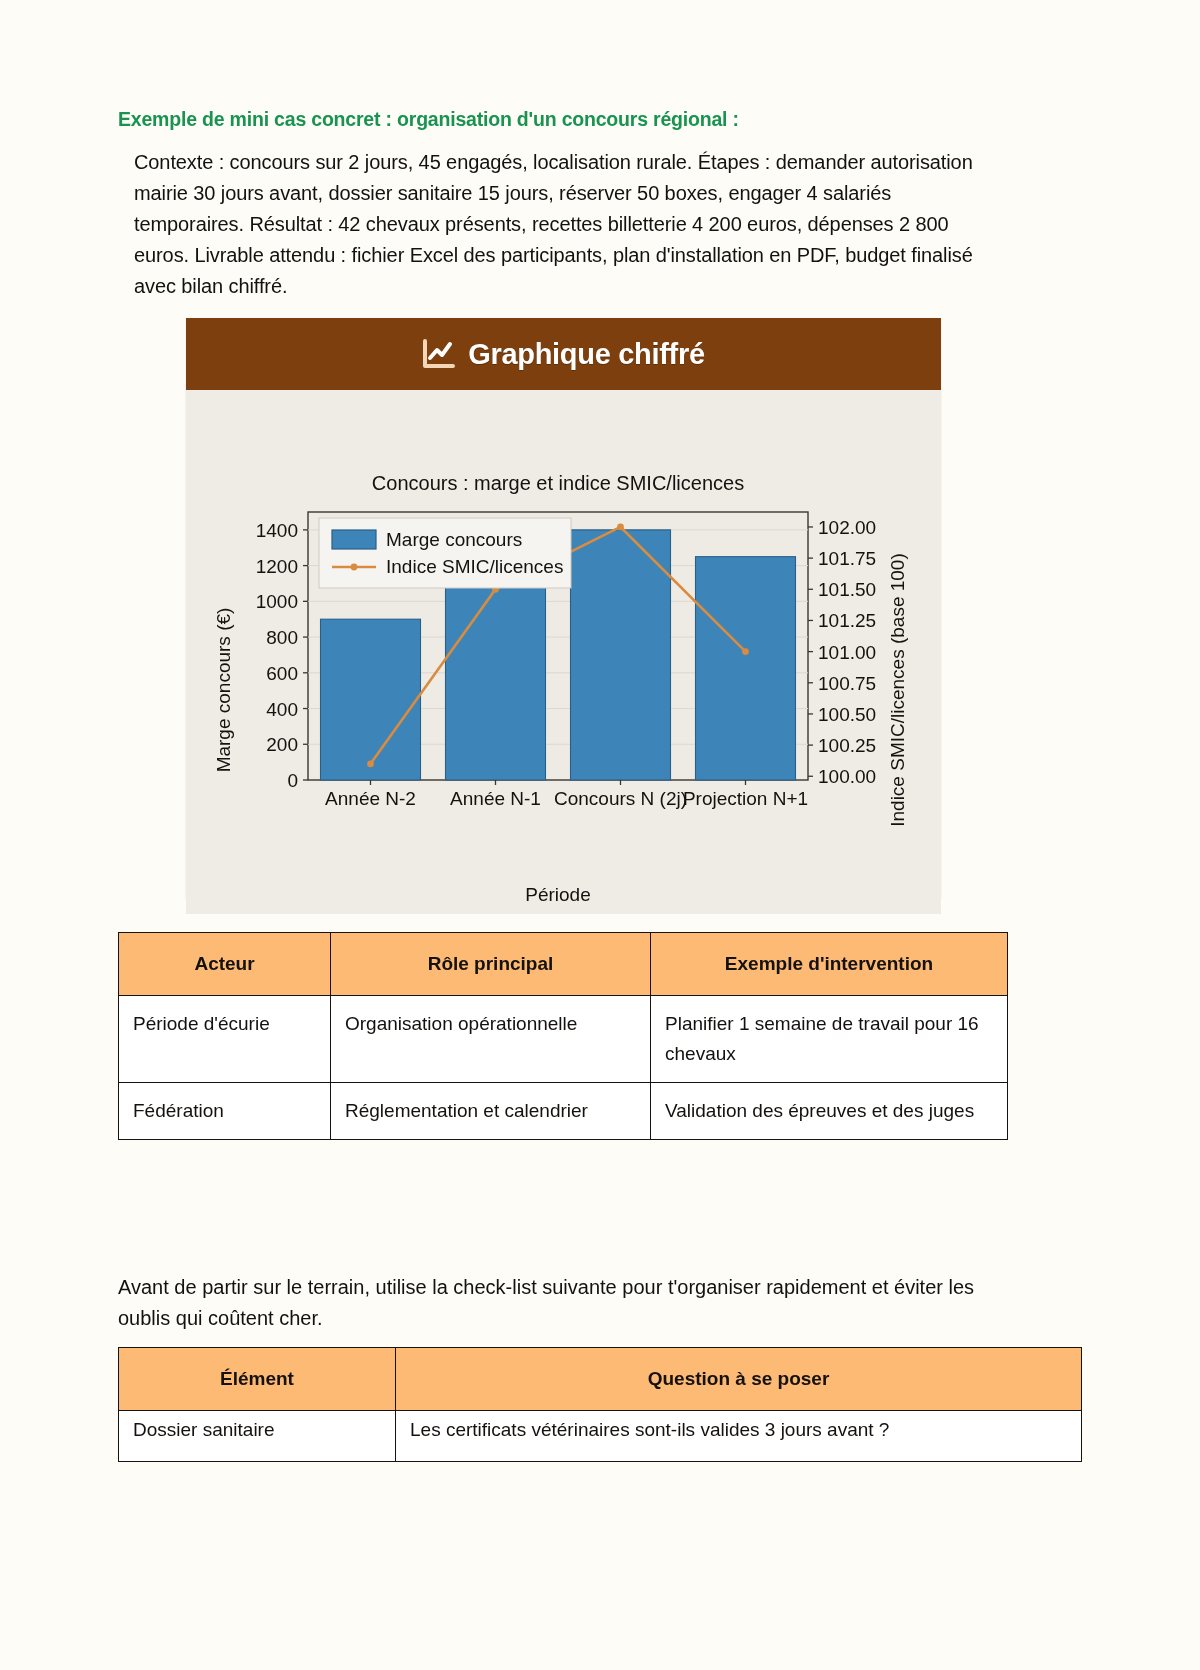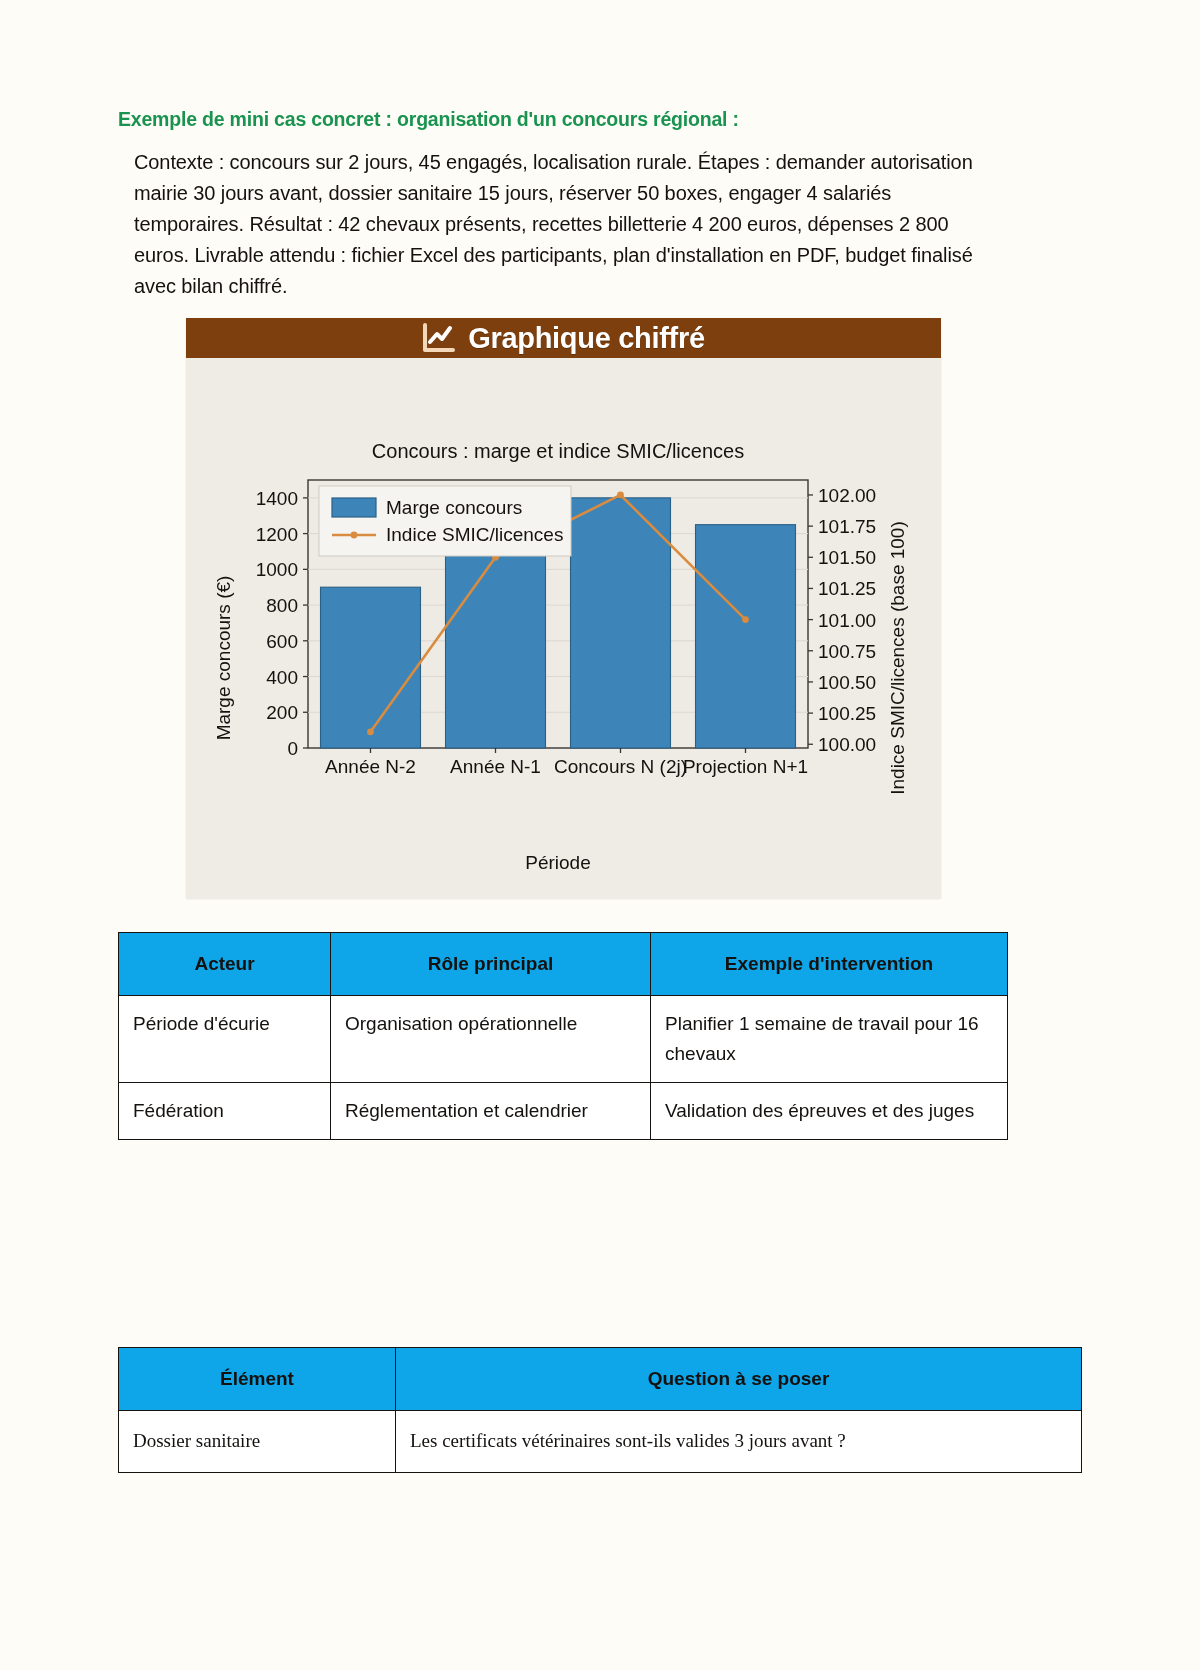--- a/index.html
+++ b/index.html
@@ -29,21 +29,21 @@
   }
 
   
   .chart-card {
     position:absolute; left:186px; top:318px;
     width:755px; height:580px;
     background:#efece6;
     box-shadow:0 1px 2px rgba(0,0,0,.10);
   }
   .chart-banner {
-    height:40px; background:#7c3f0d;
+    height:72px; background:#7c3f0d;
     display:flex; align-items:center; justify-content:center; gap:12px;
   }
   .chart-banner .bn-icon { width:34px; height:30px; display:block; }
   .chart-banner .bn-text {
     color:#ffffff; font-size:29px; font-weight:bold; letter-spacing:-0.3px;
     text-shadow:0 1px 0 rgba(0,0,0,.25);
   }
   .chart-body { position:relative; width:755px; height:524px; }
   .chart-svg { display:block; }
 
@@ -54,36 +54,36 @@
     table-layout:fixed;
     font-size:19px;
   }
   .tbl th, .tbl td {
     border:1.6px solid #16120f;
     padding:13px 14px;
     vertical-align:top;
     line-height:30px;
   }
   .tbl th {
-    background:#0ea5e9;
+    background:#fdba74;
     font-weight:bold;
     text-align:center;
     padding-top:16px; padding-bottom:16px;
   }
   .tbl td { background:#ffffff; }
 
   #actors-table { left:118px; top:932px; width:890px; }
 
   .mid-par {
     position:absolute; left:118px; top:1252px; width:890px;
     font-size:20px; line-height:31px;
   }
 
   #checklist-table { left:118px; top:1347px; width:964px; }
-  #checklist-table td { padding-top:15px; padding-bottom:16px;font-family:Liberation Serif, serif; }
+  #checklist-table td { padding-top:4px; padding-bottom:16px; }
 
   .axis-label { font-size:19px; fill:#14110f; font-family:"Liberation Sans", sans-serif; }
   .tick-label { font-size:19px; fill:#14110f; font-family:"Liberation Sans", sans-serif; }
   .chart-title { font-size:20px; fill:#14110f; font-family:"Liberation Sans", sans-serif; }
   .legend-label { font-size:19px; fill:#14110f; font-family:"Liberation Sans", sans-serif; }
 </style>
 </head>
 <body>
 
 <div class="page">
@@ -210,20 +210,21 @@
           <td>Planifier 1 semaine de travail pour 16 chevaux</td>
         </tr>
         <tr>
           <td>Fédération</td>
           <td>Réglementation et calendrier</td>
           <td>Validation des épreuves et des juges</td>
         </tr>
       </tbody>
   </table>
 
+  <p class="mid-par">Avant de partir sur le terrain, utilise la check-list suivante pour t'organiser rapidement et éviter les oublis qui coûtent cher.</p>
 
   <table class="tbl" id="checklist-table">
     <thead>
       <tr>
         <th style="width:248px">Élément</th>
         <th>Question à se poser</th>
       </tr>
     </thead>
     <tbody id="checklist-body">
         <tr>

